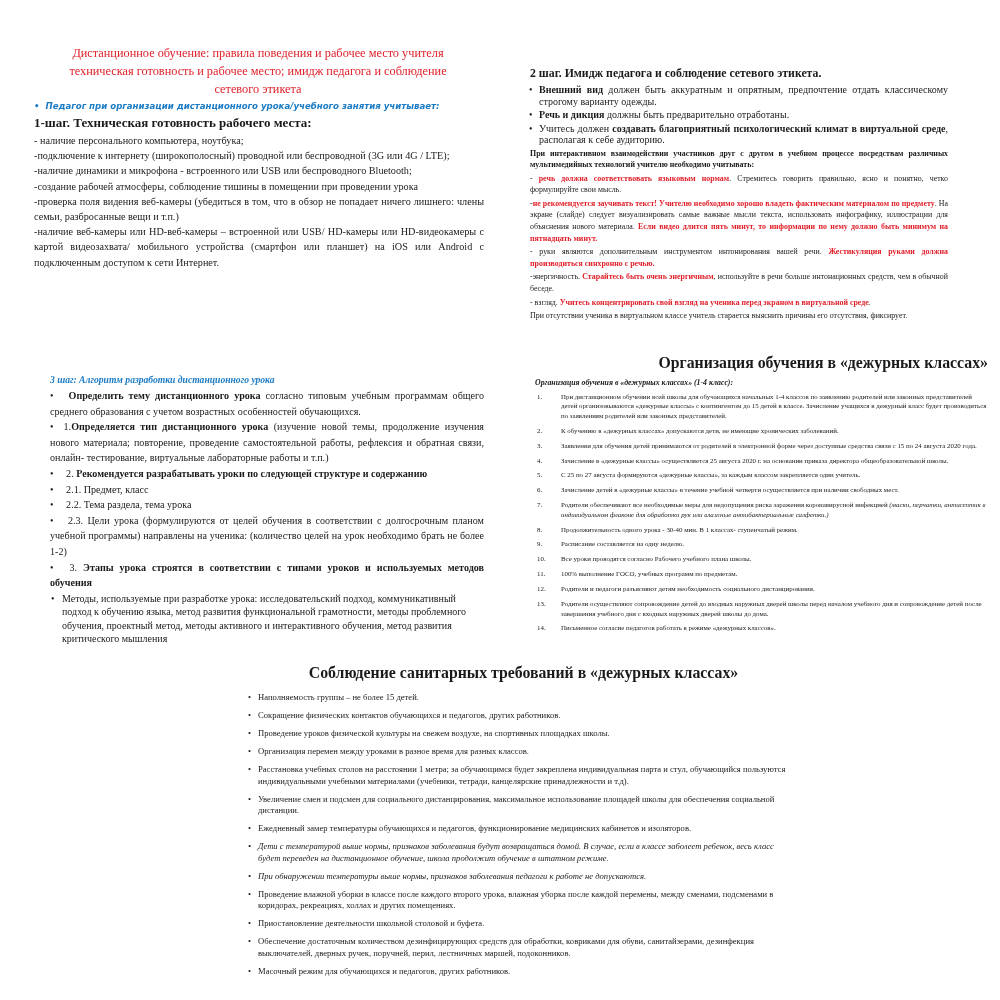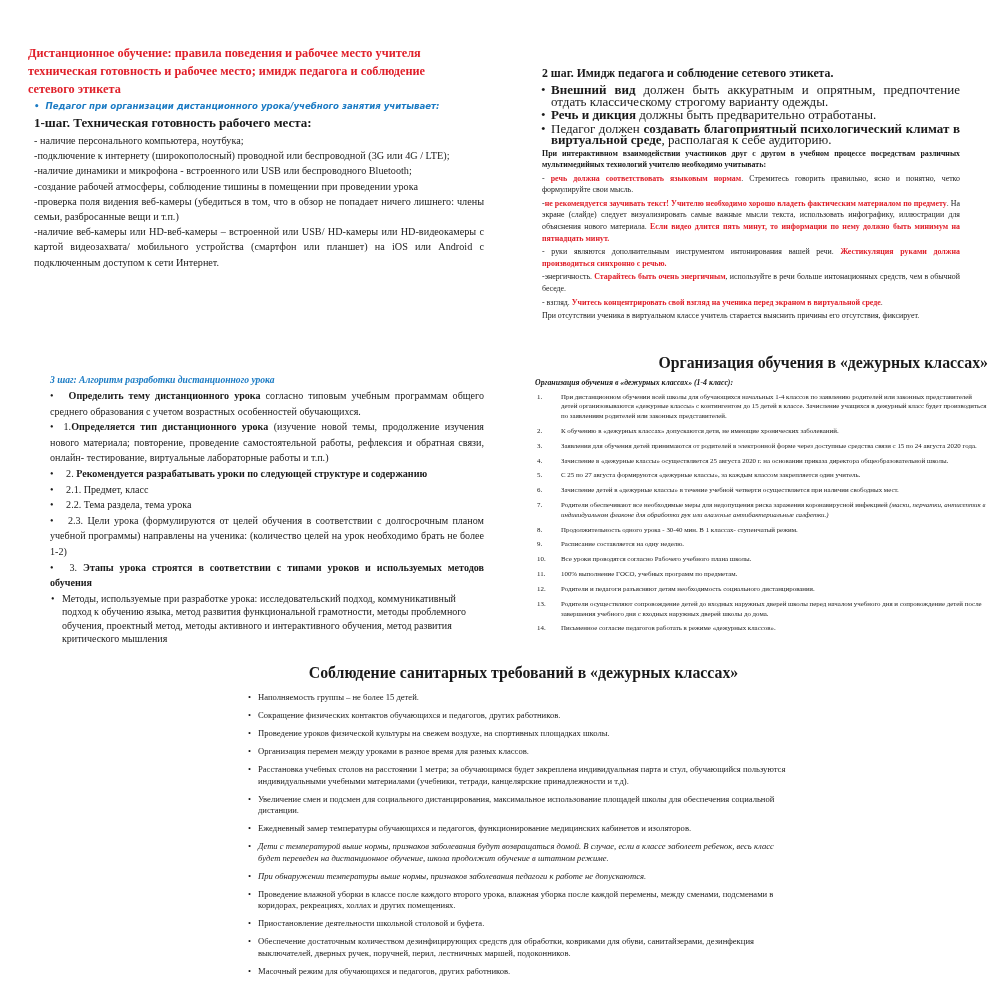--- a/index.html
+++ b/index.html
@@ -5,30 +5,30 @@
   html, body { margin:0; padding:0; background:#ffffff; }
   body { width:1000px; height:1000px; position:relative; overflow:hidden;
          font-family:"Liberation Serif", serif; color:#1a1a1a; }
   .slide { position:absolute; box-sizing:border-box; }
   .red { color:#e0202a; font-weight:bold; }
   .b { font-weight:bold; }
   .i { font-style:italic; }
 
   
   #s1 { left:28px; top:44px; width:460px; height:250px; }
-  #s1 .title { text-align:left; color:#e0202a; font-weight:bold; font-size:12.3px; line-height:18px; }
+  #s1 .title { text-align:center; color:#e0202a; font-weight:normal; font-size:12.3px; line-height:18px; }
   #s1 .intro { color:#1b7bc4; font-family:"DejaVu Sans", sans-serif; font-style:italic; font-weight:bold; font-size:8.6px; margin:3px 0 2px 6px; }
   #s1 .step { font-weight:bold; font-size:13px; margin:4px 0 2px 6px; }
   #s1 .body { font-size:10.2px; line-height:15.2px; margin:0 4px 0 6px; text-align:justify; }
 
   
-  #s2 { left:540px; top:66px; width:420px; height:240px; }
+  #s2 { left:528px; top:66px; width:420px; height:240px; }
   #s2 .step { font-weight:bold; font-size:11.8px; margin:0 0 3px 2px; }
   #s2 ul { list-style:none; margin:0; padding:0; }
-  #s2 li { position:relative; padding-left:11px; font-size:13px; line-height:11.5px; margin-bottom:2px; text-align:justify; }
+  #s2 li { position:relative; padding-left:11px; font-size:10px; line-height:11.5px; margin-bottom:2px; text-align:justify; }
   #s2 li::before { content:"•"; position:absolute; left:1px; top:0; }
   #s2 .p { font-size:7.9px; line-height:11.6px; margin:1px 0 2px 2px; text-align:justify; }
 
   
   #s3 { left:44px; top:374px; width:440px; height:260px; }
   #s3 .step { color:#1b7bc4; font-style:italic; font-weight:bold; font-size:9.6px; margin:0 0 3px 6px; }
   #s3 .row { font-size:10.1px; line-height:15.6px; margin-left:6px; text-align:justify; }
   #s3 .bul { margin-right:10px; }
   #s3 .methods { font-size:10px; line-height:13.4px; padding-left:18px; position:relative; margin-top:1px; }
   #s3 .methods::before { content:"•"; position:absolute; left:7px; }
@@ -68,21 +68,21 @@
     <div>-проверка поля видения веб-камеры (убедиться в том, что в обзор не попадает ничего лишнего: члены семьи, разбросанные вещи и т.п.)</div>
     <div>-наличие веб-камеры или HD-веб-камеры – встроенной или USB/ HD-камеры или HD-видеокамеры с картой видеозахвата/ мобильного устройства (смартфон или планшет) на iOS или Android с подключенным доступом к сети Интернет.</div>
   </div>
 </section>
 
 <section class="slide" id="s2">
   <div class="step">2 шаг. Имидж педагога и соблюдение сетевого этикета.</div>
   <ul>
     <li><span class="b">Внешний вид</span><span> должен быть аккуратным и опрятным, предпочтение отдать классическому строгому варианту одежды.</span></li>
     <li><span class="b">Речь и дикция</span><span> должны быть предварительно отработаны.</span></li>
-    <li><span>Педагог должен </span><span class="b">создавать благоприятный психологический климат в виртуальной среде</span><span>, располагая к себе аудиторию.</span></li>
+    <li><span>Учитесь должен </span><span class="b">создавать благоприятный психологический климат в виртуальной среде</span><span>, располагая к себе аудиторию.</span></li>
   </ul>
   <div class="p b">При интерактивном взаимодействии участников друг с другом в учебном процессе посредствам различных мультимедийных технологий учителю необходимо учитывать:</div>
   <div class="p"><span>- </span><span class="red">речь должна соответствовать языковым нормам</span><span>. Стремитесь говорить правильно, ясно и понятно, четко формулируйте свои мысль.</span></div>
   <div class="p"><span>-</span><span class="red">не рекомендуется заучивать текст! Учителю необходимо хорошо владеть фактическим материалом по предмету</span><span>. На экране (слайде) следует визуализировать самые важные мысли текста, использовать инфографику, иллюстрации для объяснения нового материала. </span><span class="red">Если видео длится пять минут, то информации по нему должно быть минимум на пятнадцать минут.</span></div>
   <div class="p"><span>-  руки являются дополнительным инструментом интонирования вашей речи. </span><span class="red">Жестикуляция руками должна производиться   синхронно с речью.</span></div>
   <div class="p"><span>-энергичность. </span><span class="red">Старайтесь быть очень энергичным</span><span>, используйте в речи больше интонационных средств, чем в обычной беседе.</span></div>
   <div class="p"><span>- взгляд. </span><span class="red">Учитесь концентрировать свой взгляд на ученика перед экраном в виртуальной среде</span><span>.</span></div>
   <div class="p">При отсутствии ученика в виртуальном классе учитель старается выяснить причины его отсутствия, фиксирует.</div>
 </section>
 

